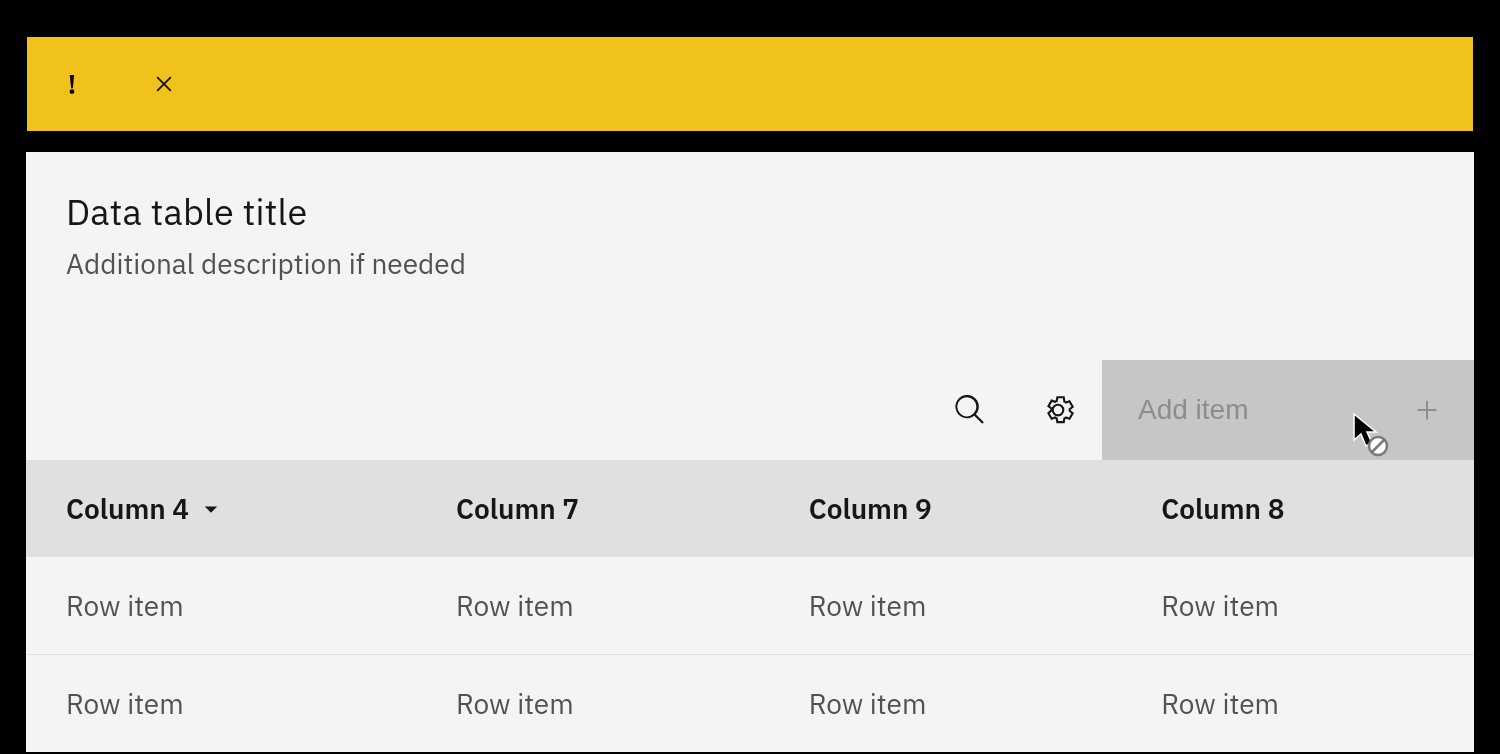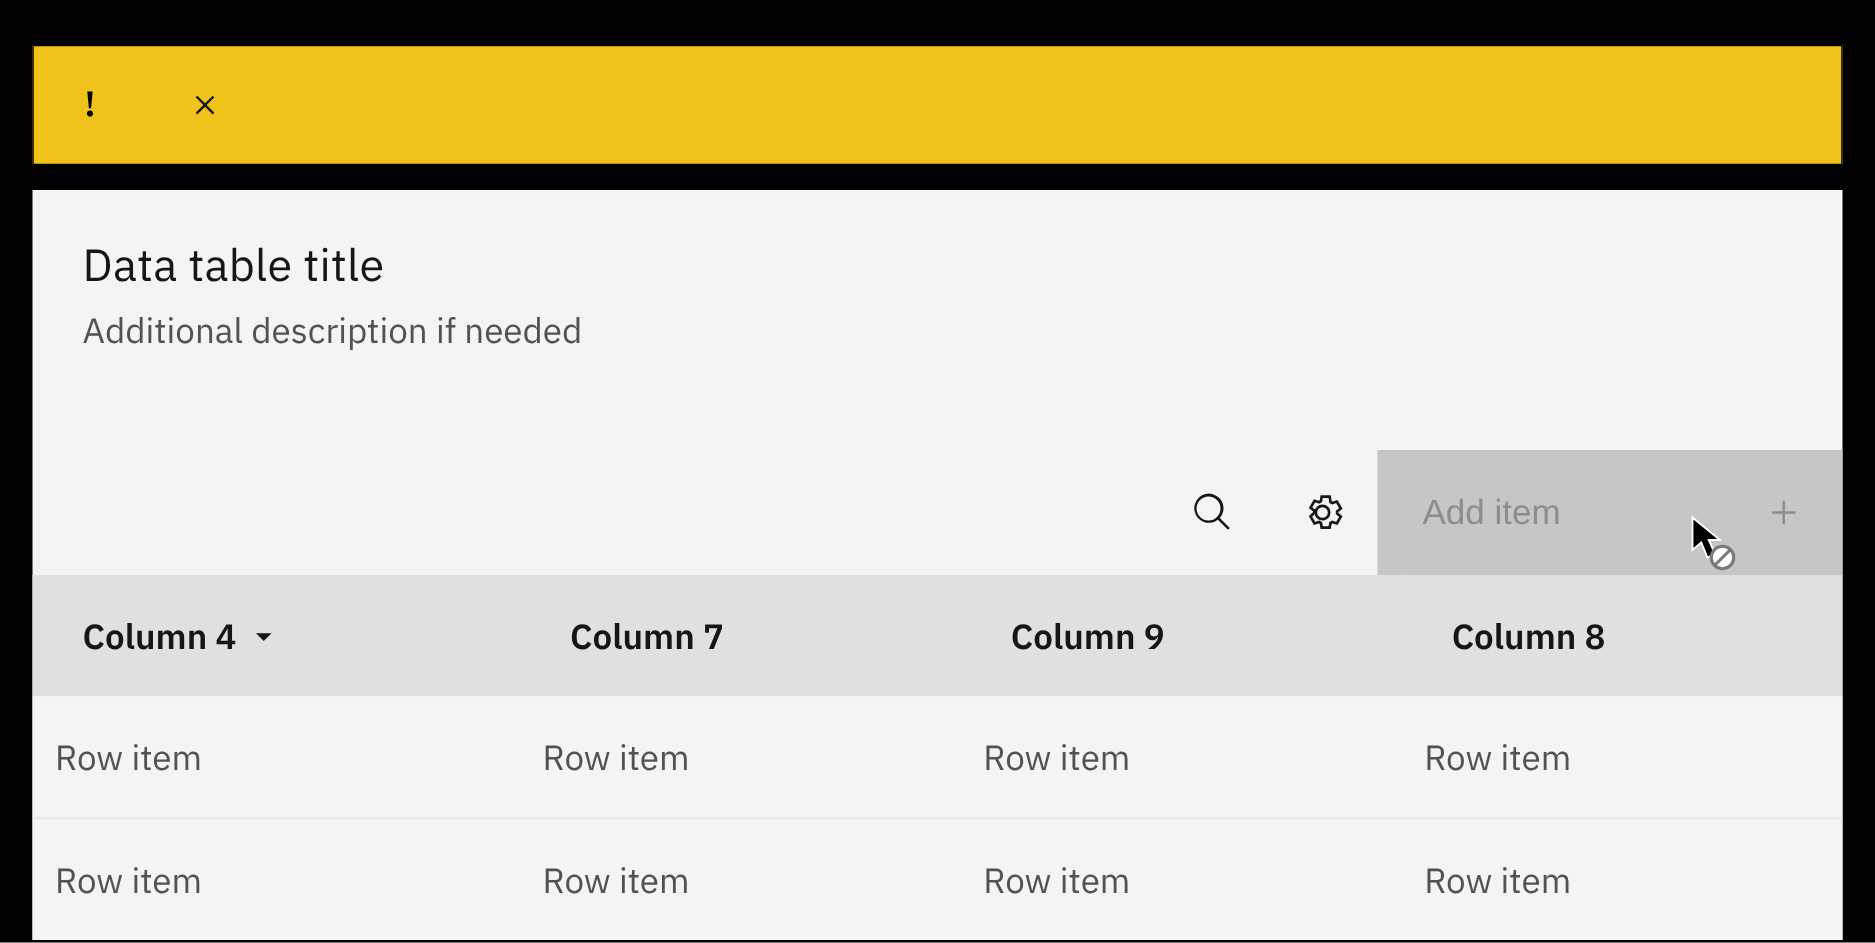--- a/index.html
+++ b/index.html
@@ -130,21 +130,21 @@
     padding:30px 40px;
     color:#161616;
   }
   thead th .sort{
     display:inline-flex;align-items:center;gap:12px;
   }
   thead th .sort svg{width:20px;height:20px;}
   tbody td{
     font-size:28px;
     color:var(--text-secondary);
-    padding:30px 18px;
+    padding:30px 40px;
     border-bottom:1px solid var(--bord);
     background:var(--bg);
   }
   tbody tr:last-child td{border-bottom:none;}
 
   .col1{width:390px;}
 
   
   .cursor{
     position:absolute;

